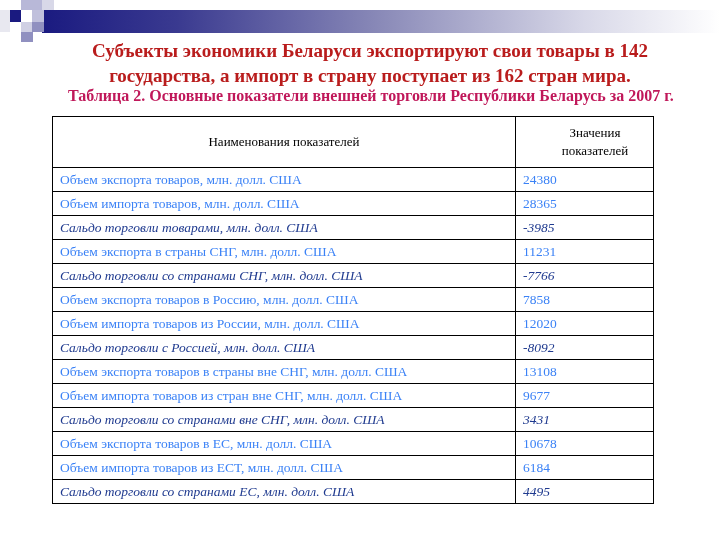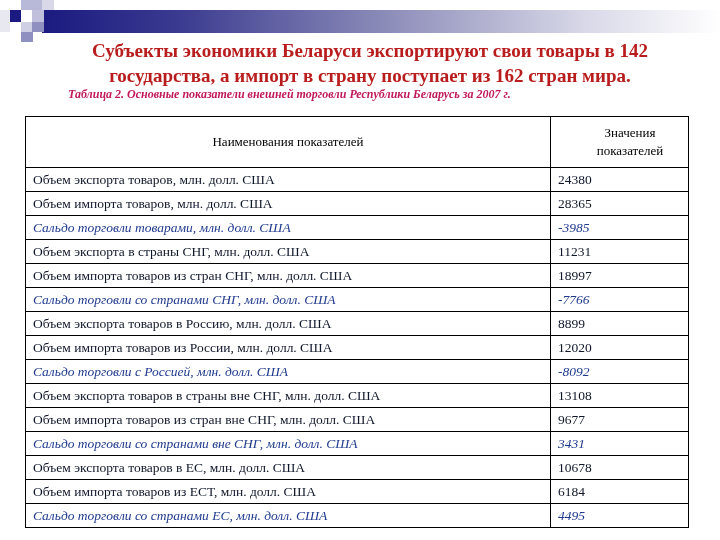--- a/index.html
+++ b/index.html
@@ -12,35 +12,35 @@
       position: absolute; left: 42px; top: 10px; width: 678px; height: 23px;
       background: linear-gradient(to right, #1a1a80 0%, #3a3a90 20%, #8a8ab8 50%, #d8d8e8 80%, #ffffff 100%);
     }
     .sq { position: absolute; }
     .title {
       position: absolute; left: 40px; top: 38px; width: 660px;
       text-align: center; color: #b91c1c; font-weight: bold; font-size: 19px; line-height: 25px;
     }
     .subtitle {
       position: absolute; left: 68px; top: 87px; width: 640px;
-      color: #c0185a; font-weight: bold; font-size: 12px; white-space: nowrap; font-style: italic;
+      color: #c0185a; font-weight: bold; font-size: 16px; white-space: nowrap;
     }
     table.data {
-      position: absolute; left: 25px; top: 116px; width: 664px;
+      position: absolute; left: 52px; top: 116px; width: 602px;
       border-collapse: collapse; font-size: 13.5px; border-radius: 15px;
     }
     table.data td, table.data th {
       border: 1px solid #000; padding: 0 7px; height: 23px;
     }
     table.data th {
       font-weight: normal; height: 50px; font-size: 13px;
     }
     table.data th.val { width: 102px; line-height: 18px; padding-left: 28px; }
     table.data td.val { text-align: left; width: 102px; }
-    tr.row-normal td { color: #0f172a; font-weight: bold; margin-top: 30px; }
+    tr.row-normal td { color: #3b82f6; font-weight: bold; margin-top: 30px; }
     tr.row-balance td { color: #1f3a8f; font-style: italic; font-weight: normal; }
     tr.row-normal td { font-weight: normal; }
   </style>
 </head>
 <body>
 
 <div class="deco">
   <div class="deco-bar"></div>
   <div class="sq" style="left:21px;top:0;width:22px;height:10px;background:#b8b8d8;"></div>
   <div class="sq" style="left:42px;top:0;width:12px;height:10px;background:#d8d8e8;"></div>
@@ -79,31 +79,27 @@
       <td class="val">28365</td>
     </tr>
     <tr class="row-balance">
       <td>Сальдо торговли товарами, млн. долл. США</td>
       <td class="val">-3985</td>
     </tr>
     <tr class="row-normal">
       <td>Объем экспорта в страны СНГ, млн. долл. США</td>
       <td class="val">11231</td>
     </tr>
-    <tr class="row-normal">
-      <td>Объем импорта товаров из стран СНГ, млн. долл. США</td>
-      <td class="val">18997</td>
-    </tr>
     <tr class="row-balance">
       <td>Сальдо торговли со странами СНГ, млн. долл. США</td>
       <td class="val">-7766</td>
     </tr>
     <tr class="row-normal">
       <td>Объем экспорта товаров в Россию, млн. долл. США</td>
-      <td class="val">8899</td>
+      <td class="val">7858</td>
     </tr>
     <tr class="row-normal">
       <td>Объем импорта товаров из России, млн. долл. США</td>
       <td class="val">12020</td>
     </tr>
     <tr class="row-balance">
       <td>Сальдо торговли с Россией, млн. долл. США</td>
       <td class="val">-8092</td>
     </tr>
     <tr class="row-normal">

